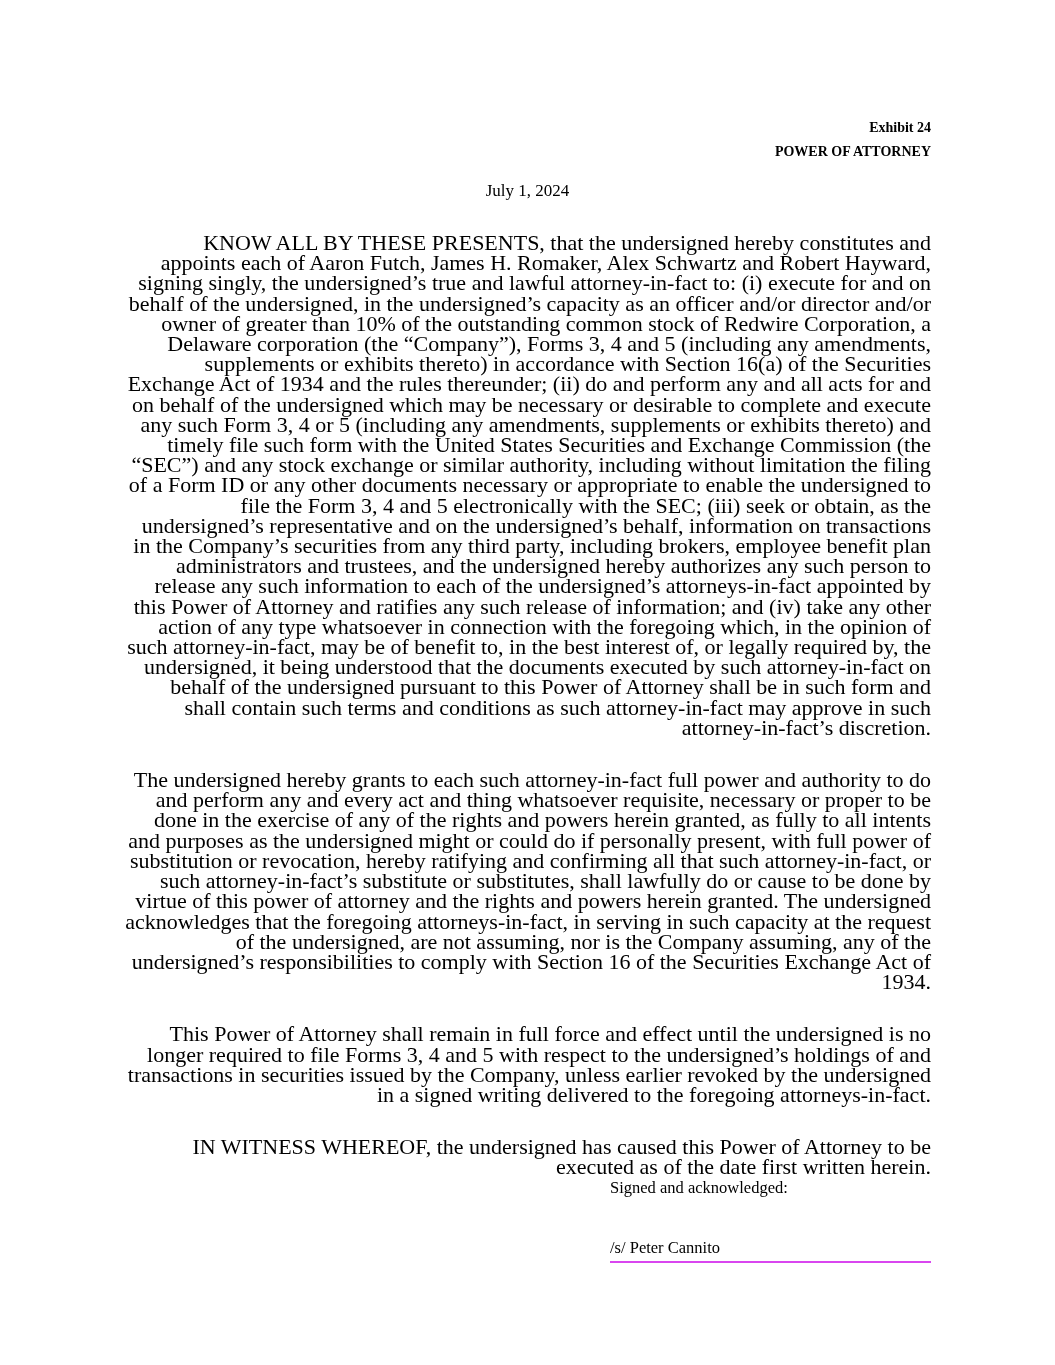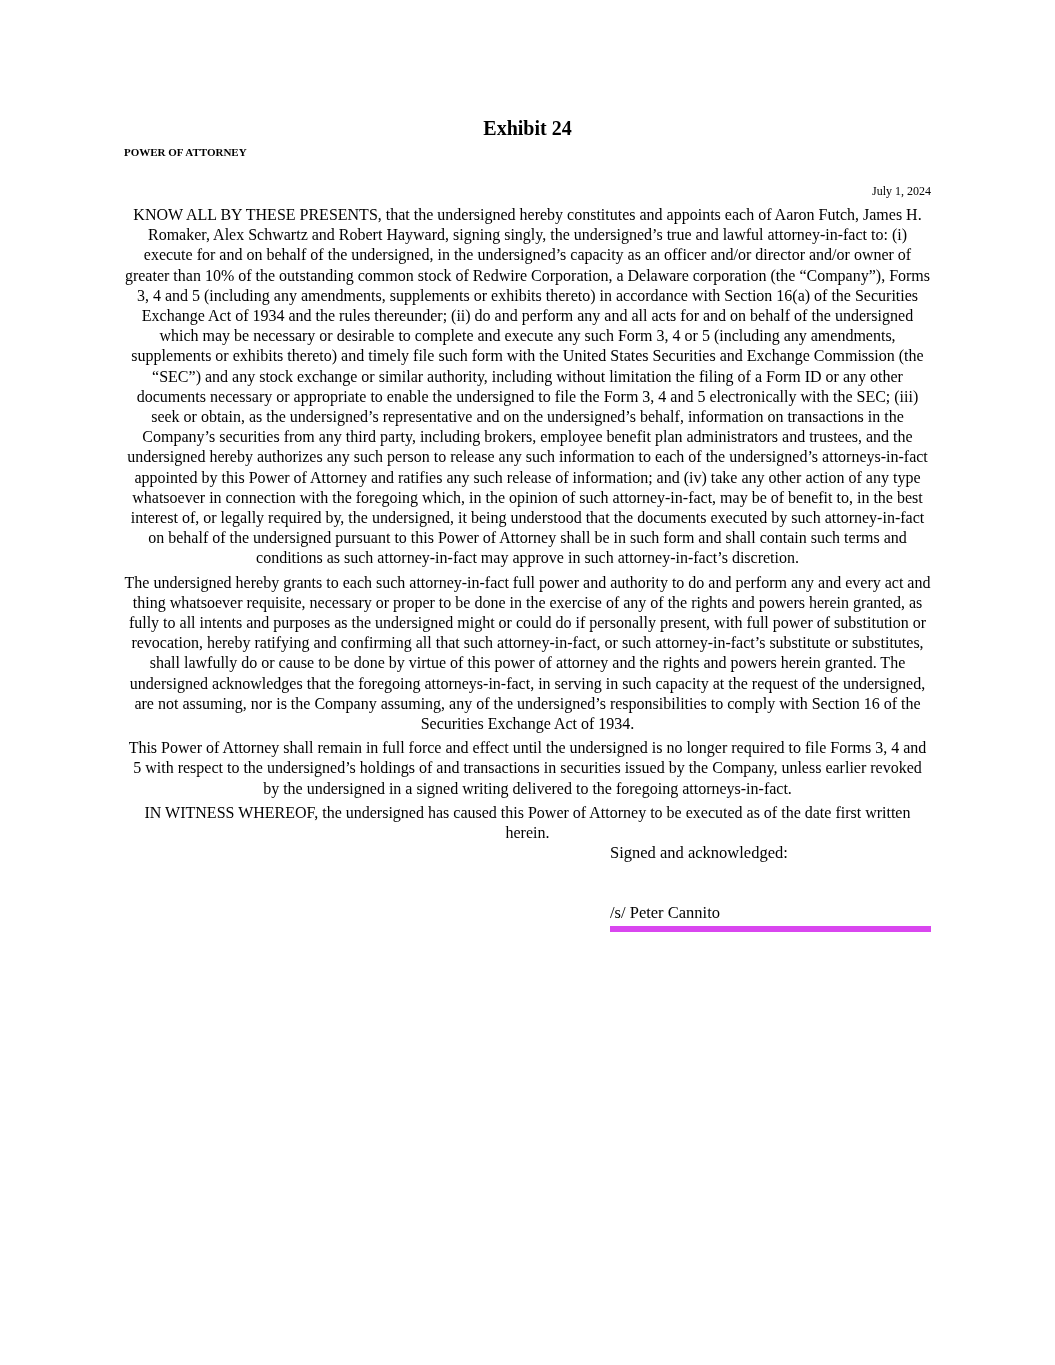--- a/index.html
+++ b/index.html
@@ -15,63 +15,63 @@
     -webkit-font-smoothing: antialiased;
   }
   .page {
     box-sizing: border-box;
     width: 1055px;
     height: 1365px;
     padding: 118px 124px 0 124px;
     background: #ffffff;
   }
   .exhibit {
-    font-size: 20px;
+    font-size: 14px;
     line-height: 20px;
     font-weight: 700;
-    text-align: center;
+    text-align: right;
   }
   .title {
-    font-size: 11px;
+    font-size: 14px;
     line-height: 20px;
     font-weight: 700;
-    text-align: left;
+    text-align: right;
     margin: 4px 0 12px 0;
   }
   .subtitle {
     font-size: 16.5px;
     line-height: 20px;
     font-weight: 400;
     text-align: center;
     margin: 20px 0 0 0;
   }
   .docdate {
-    font-size: 12px;
+    font-size: 17px;
     line-height: 20px;
-    text-align: right;
+    text-align: center;
     margin: 19px 0 0 0;
   }
   .para {
-    font-size: 16px;
+    font-size: 22px;
     line-height: 20.2px;
-    text-align: center;
-    margin: 4px 0 0 0;
+    text-align: right;
+    margin: 32px 0 0 0;
   }
   .sig-block {
     margin-left: 486px;
     font-size: 16.5px;
     line-height: 20px;
   }
   .sig-caption {
     display: block;
   }
   .sig-line {
     margin-top: 40px;
     width: 321px;
-    border-bottom: 6px solid #d946ef;
+    border-bottom: 2px solid #d946ef;
     padding-bottom: 3px;
   }
 </style>
 </head>
 <body>
 
 <div class="page">
 
   <div class="exhibit">Exhibit 24</div>
 

